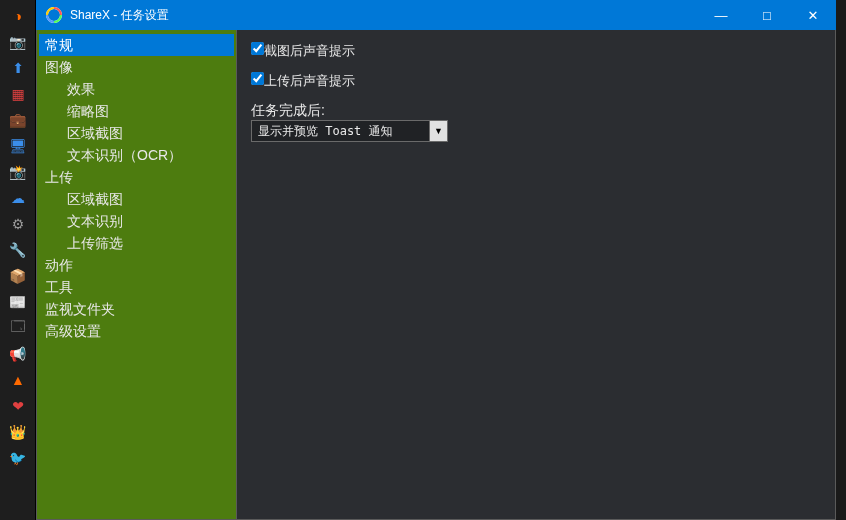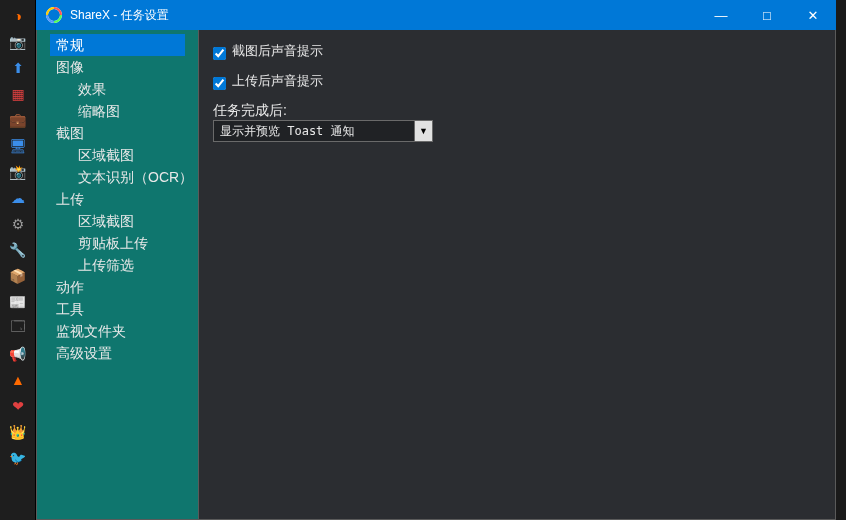--- a/index.html
+++ b/index.html
@@ -13,31 +13,31 @@
 .app-window { flex: 1; display: flex; flex-direction: column; height: 520px; }
 
 .titlebar { background: #0078d7; height: 30px; display: flex; align-items: center; color: #fff; }
 .titlebar .logo { width: 16px; height: 16px; margin: 0 8px 0 10px; }
 .titlebar .title { flex: 1; font-size: 12px; }
 .win-btns { display: flex; height: 30px; }
 .win-btn { width: 46px; display: flex; align-items: center; justify-content: center; color: #fff; }
 
 .client { flex: 1; display: flex; background: #2b2d31; border: 1px solid #5a5a5a; border-top: none; }
 
-.nav-tree { width: 162px; background: #0f766e; border-right: 1px solid #5a5a5a; padding: 4px 13px; overflow-y: auto; color: #e8e8e8; }
+.nav-tree { width: 200px; background: #4d7c0f; border-right: 1px solid #5a5a5a; padding: 4px 2px; overflow-y: auto; color: #e8e8e8; }
 .tree-item { padding: 2px 6px; cursor: default; white-space: nowrap; line-height: 18px; font-size: 14px; }
 .tree-item.selected { background: #0078d7; color: #fff; }
 .tree-child { padding-left: 28px; }
 
 .content { flex: 1; background: #2b2d31; padding: 12px 14px; color: #e8e8e8; }
 
-.chk-row { display: flex; align-items: flex-end; margin-bottom: 12px; gap: 6px; }
+.chk-row { display: flex; align-items: flex-start; margin-bottom: 12px; }
 .chk { width: 13px; height: 13px; accent-color: #0078d7; }
 .field-label { margin-top: 6px; font-size: 14px; }
-.combo { display: flex; align-items: stretch; width: 220px; height: 22px; }
+.combo { display: flex; align-items: stretch; width: 197px; height: 22px; }
 .combo-input { flex: 1; background: #202225; border: 1px solid #6a6a6a; color: #e8e8e8; padding: 2px 6px; font-family: "SimSun", monospace; font-size: 12px; }
 .combo-btn { width: 18px; background: #e1e1e1; border: 1px solid #6a6a6a; border-left: none; display: flex; align-items: center; justify-content: center; color: #000; font-size: 9px; }
 
 .right-edge { width: 10px; background: #1a1a1a; }
 </style>
 </head>
 <body>
 
 <div class="outer-frame">
   <div class="left-strip" id="left-strip">
@@ -77,26 +77,25 @@
         <div class="win-btn close">✕</div>
       </div>
     </div>
 
     <div class="client">
       <div class="nav-tree" id="nav-tree">
           <div class="tree-item selected">常规</div>
           <div class="tree-item">图像</div>
           <div class="tree-item tree-child">效果</div>
           <div class="tree-item tree-child">缩略图</div>
-          <div class="tree-item">截图</div>
           <div class="tree-item tree-child">区域截图</div>
           <div class="tree-item tree-child">文本识别（OCR）</div>
           <div class="tree-item">上传</div>
           <div class="tree-item tree-child">区域截图</div>
-          <div class="tree-item tree-child">剪贴板上传</div>
+          <div class="tree-item tree-child">文本识别</div>
           <div class="tree-item tree-child">上传筛选</div>
           <div class="tree-item">动作</div>
           <div class="tree-item">工具</div>
           <div class="tree-item">监视文件夹</div>
           <div class="tree-item">高级设置</div>
         </div>
 
       <div class="content">
         <label class="chk-row">
           <input type="checkbox" class="chk" checked="" style="">

